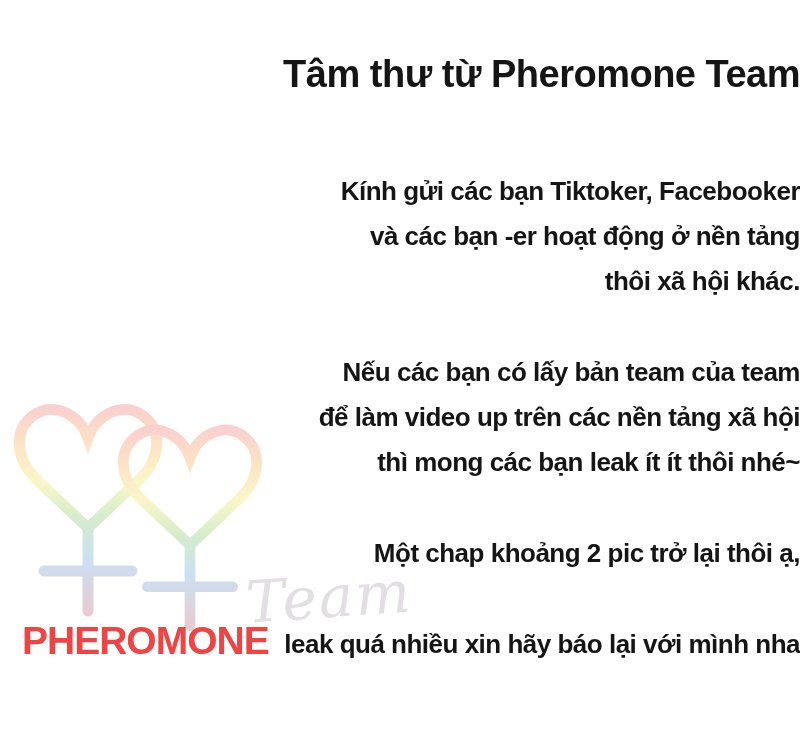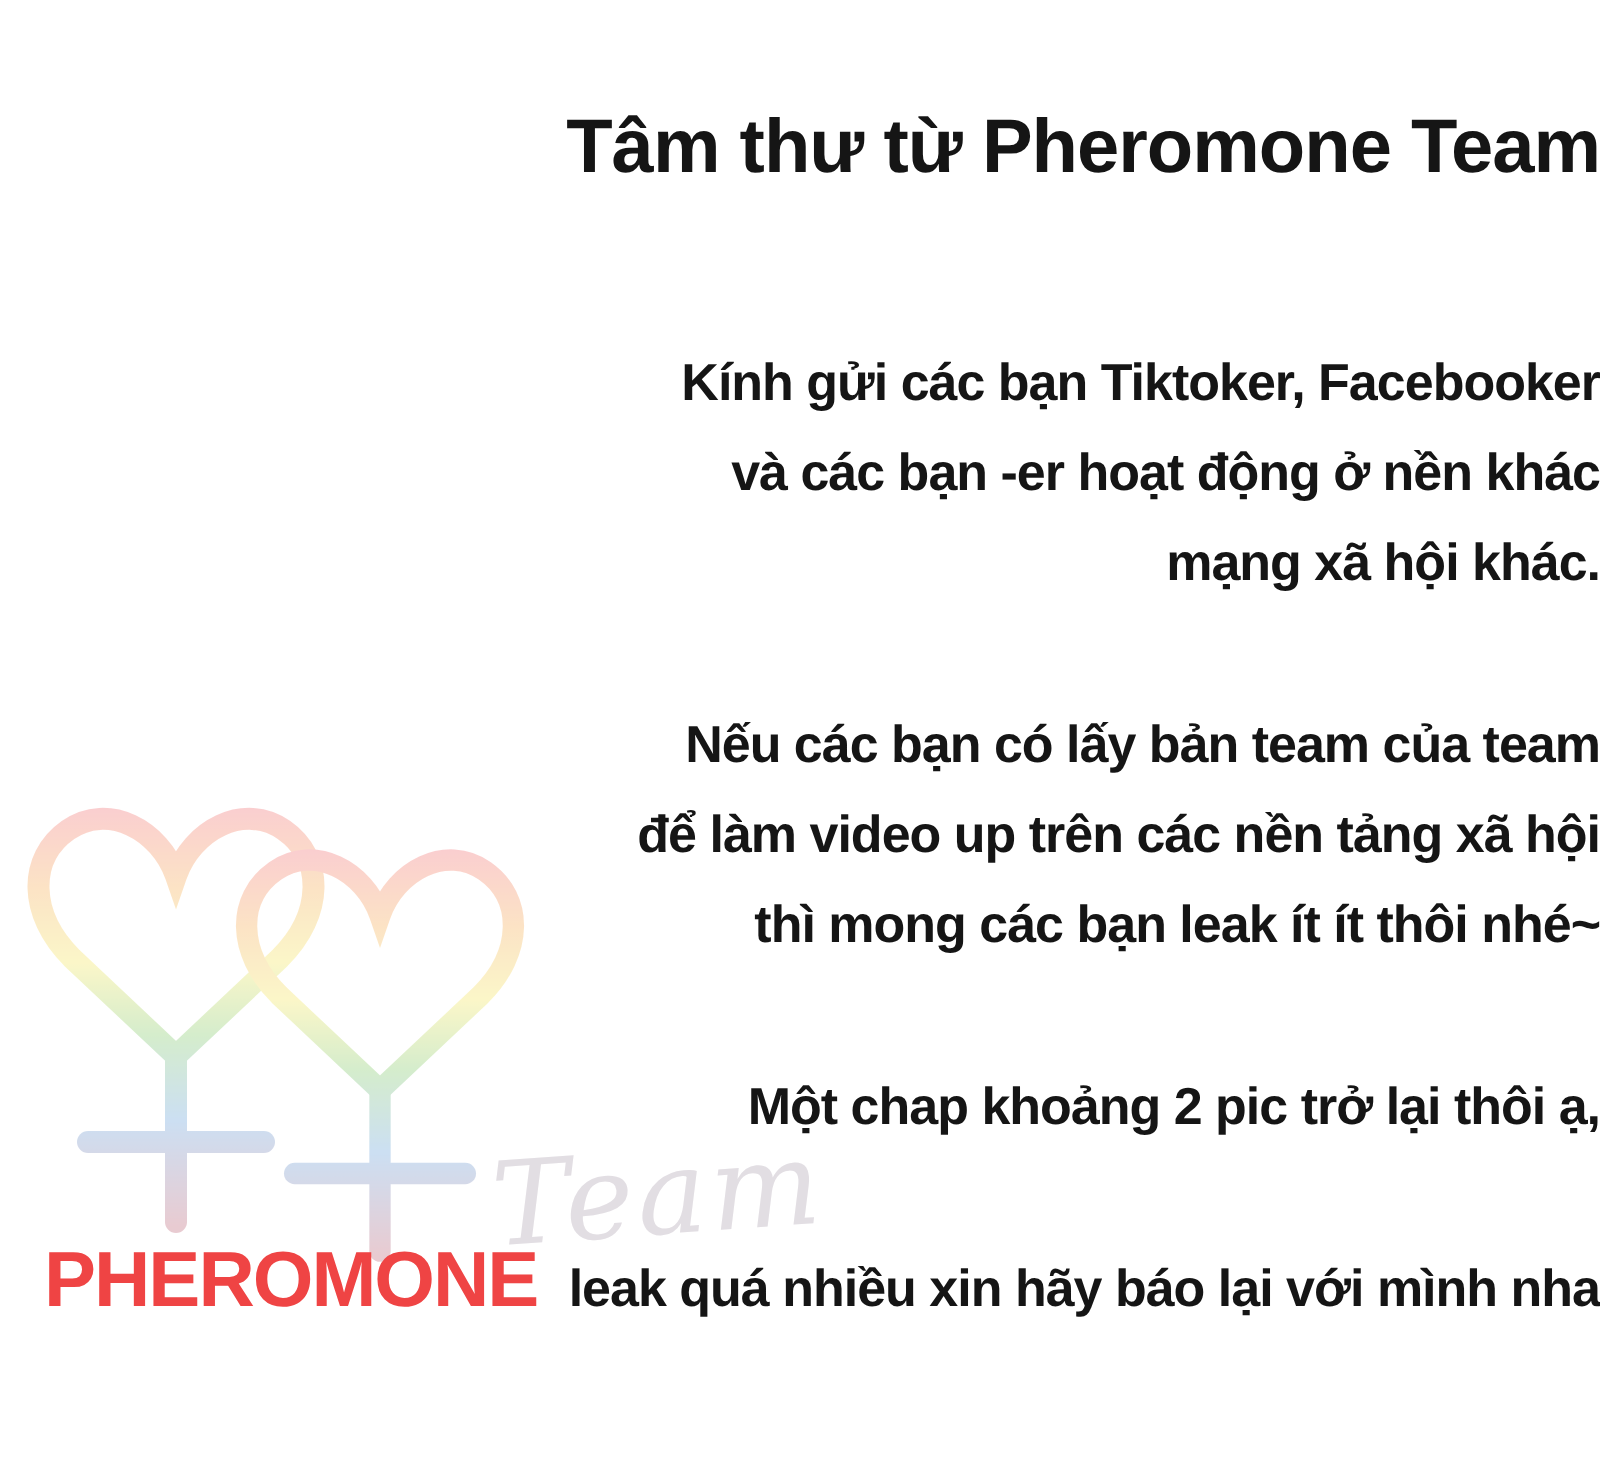--- a/index.html
+++ b/index.html
@@ -105,22 +105,22 @@
     </svg>
     <div class="wm-team" style="color: rgb(226, 222, 227);">Team</div>
     <div class="wm-brand" style="color: #ef4444;">PHEROMONE</div>
   </div>
 
   <div class="content" style="color: rgb(21, 21, 21);">
     <div class="title">Tâm thư từ Pheromone Team</div>
 
     <div class="para first">
       <span class="line">Kính gửi các bạn Tiktoker, Facebooker</span>
-      <span class="line">và các bạn -er hoạt động ở nền khác</span>
-      <span class="line">mạng xã hội khác.</span>
+      <span class="line">và các bạn -er hoạt động ở nền tảng</span>
+      <span class="line">thôi xã hội khác.</span>
     </div>
 
     <div class="para">
       <span class="line">Nếu các bạn có lấy bản team của team</span>
       <span class="line">để làm video up trên các nền tảng xã hội</span>
       <span class="line">thì mong các bạn leak ít ít thôi nhé~</span>
     </div>
 
     <div class="para">
       <span class="line">Một chap khoảng 2 pic trở lại thôi ạ,</span>

